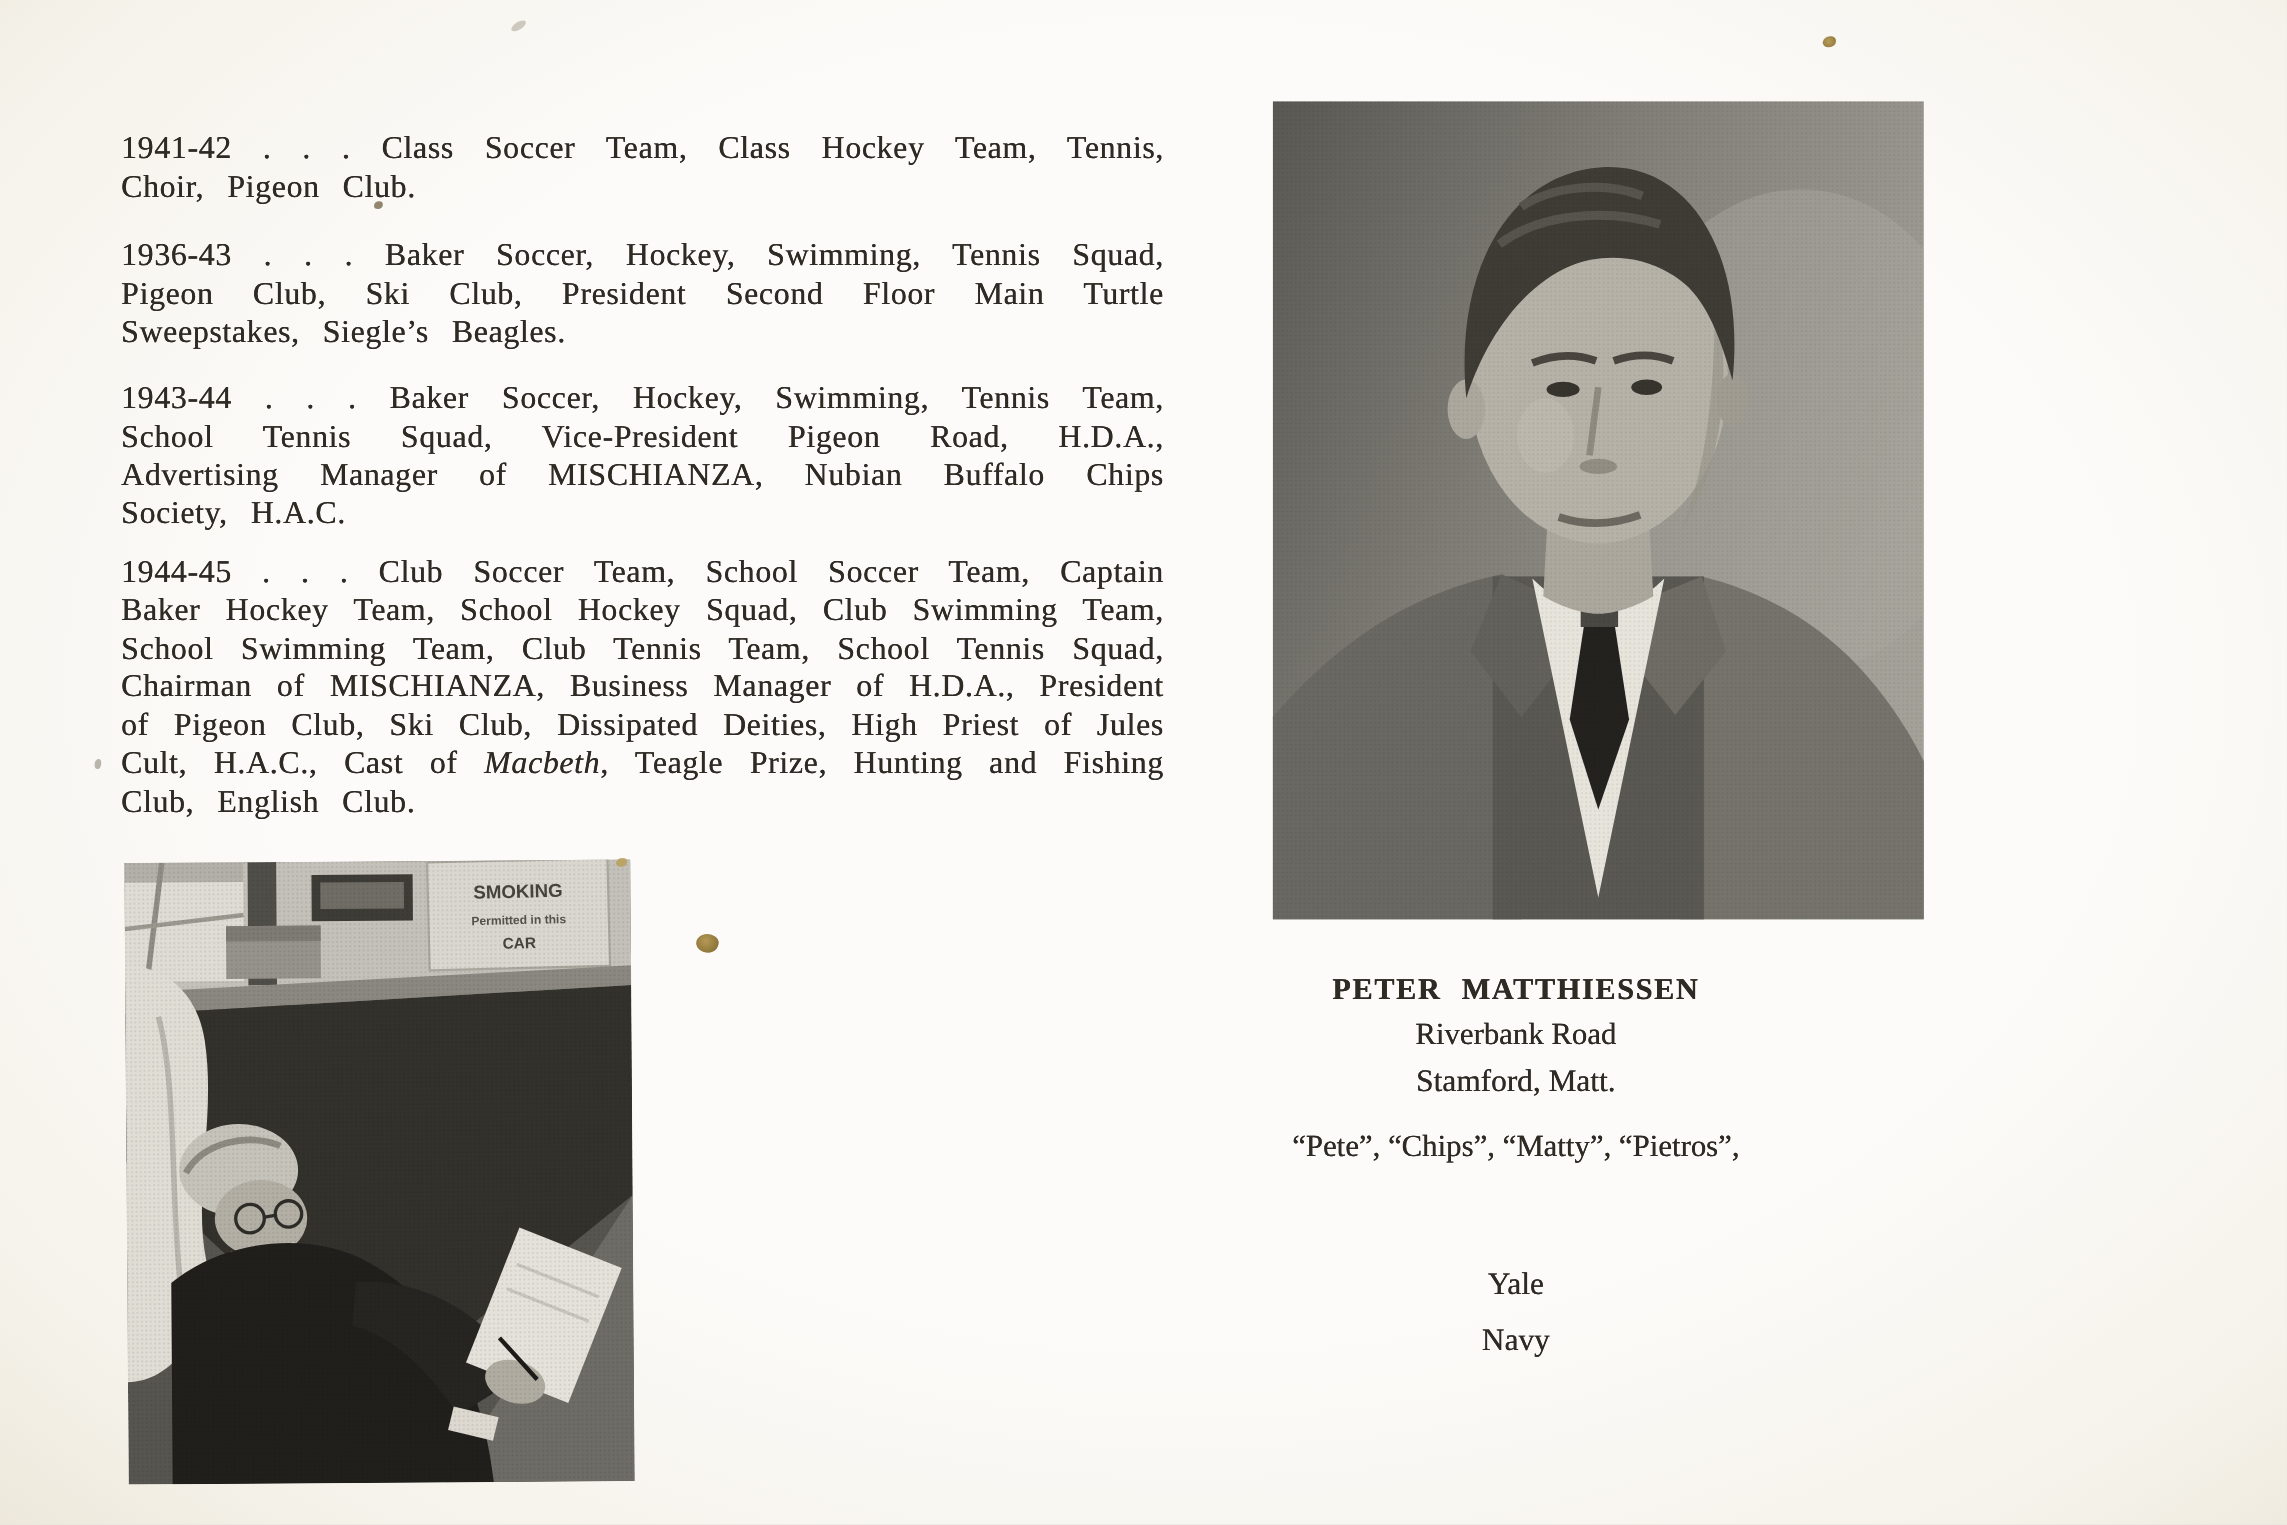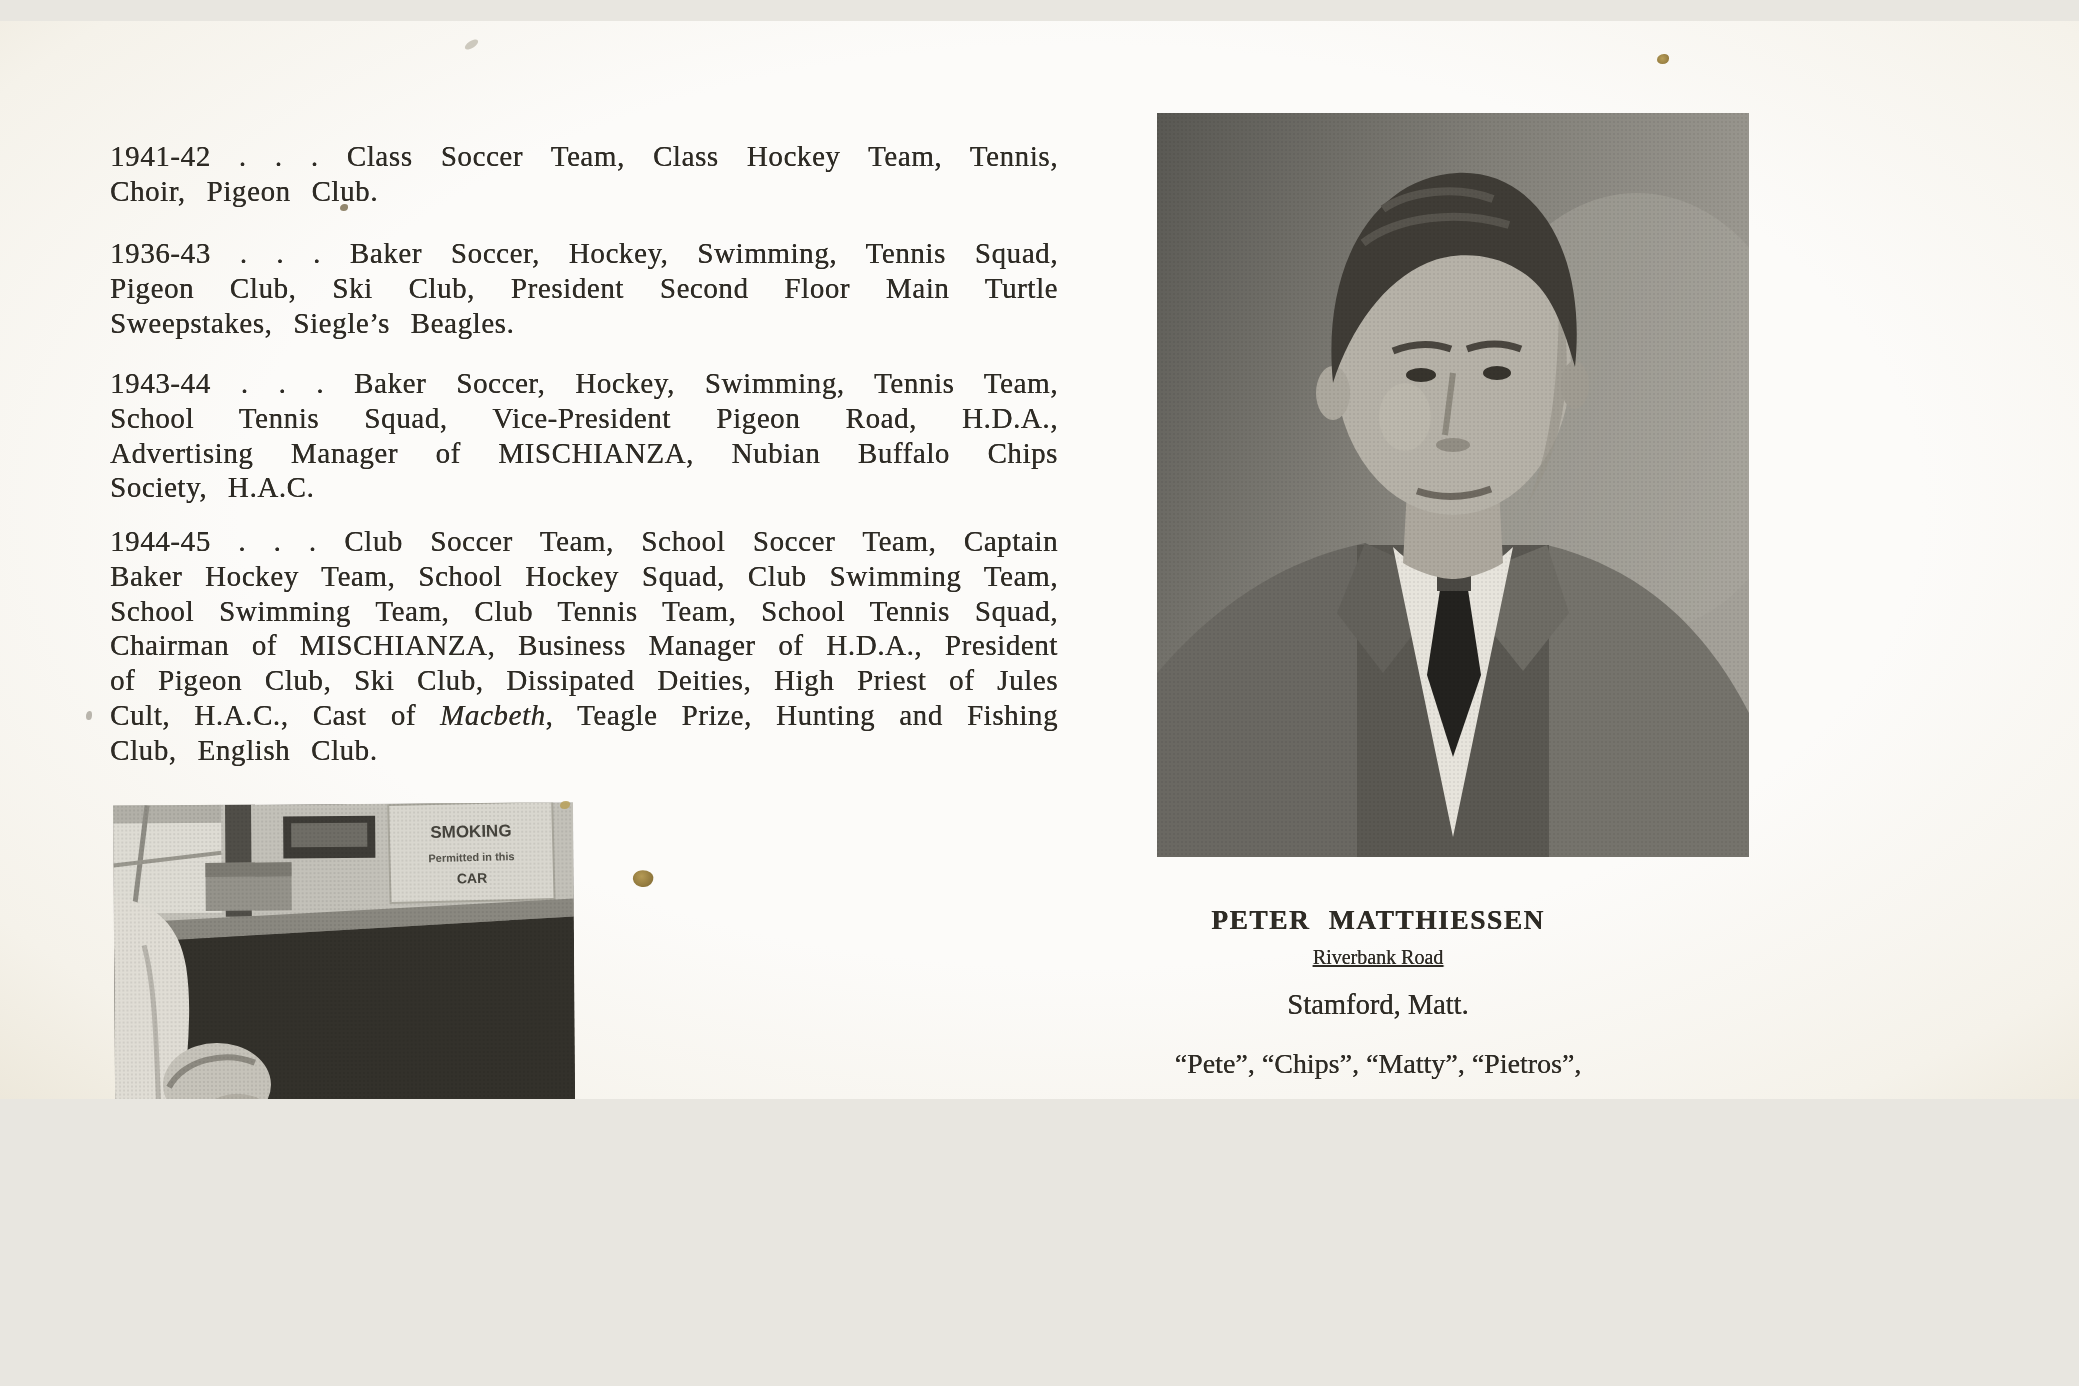--- a/index.html
+++ b/index.html
@@ -1,42 +1,41 @@
 <!DOCTYPE html>
 <html><head>
 <meta charset="utf-8">
 <style>
   html,body{margin:0;padding:0;background:#e8e6e0;}
   .page{
-    position:relative;width:2079px;height:1078px;overflow:hidden;
+    position:relative;width:2079px;height:1386px;overflow:hidden;
     background:radial-gradient(ellipse at 52% 45%, #fcfbf9 55%, #f5f2ea 86%, #ede8db 100%);
     font-family:"Liberation Serif","DejaVu Serif",serif;
     color:#2e2b25;
-    margin-top:21px;
   }
   
   .para{
     position:absolute;left:110px;width:948px;margin:0;
     font-size:29px;line-height:34.8px;
     text-align:justify;word-spacing:0.45em;letter-spacing:0.02em;
     text-shadow:0.25px 0 0 currentColor;
   }
   .para .yrs{white-space:nowrap;}
   .para .it{font-style:italic;}
   #para-1{top:118px;}
   #para-2{top:215px;}
   #para-3{top:345px;}
   #para-4{top:503px;}
   
   .photo{position:absolute;display:block;margin:0;padding:0;line-height:0;}
   #candid-photo{left:115px;top:783px;width:460px;height:565px;transform:rotate(-0.4deg);}
   #portrait-photo{left:1157px;top:92px;width:592px;height:744px;}
   .photo svg{width:100%;height:100%;display:block;}
   #profile-name{top:883px;font-size:27.5px;letter-spacing:1.5px;word-spacing:10px;text-shadow:0.3px 0 0 currentColor;font-weight:bold;}
-  #address-line1{top:925px;font-size:20px;text-decoration:underline;}
+  #address-line1{top:925px;font-size:28px;}
   #address-line2{top:968px;font-size:28.5px;}
   #nicknames{top:1026px;font-size:28px;line-height:34.5px;}
   #college{top:1152px;font-size:28.5px;}
   #service{top:1203px;font-size:28.5px;}
   .profile-line{position:absolute;left:1028px;width:700px;text-align:center;text-shadow:0.2px 0 0 currentColor;}
   
   .speck{position:absolute;border-radius:60% 40% 55% 45%;}
   .speck-1{left:633px;top:849px;width:20px;height:17px;background:radial-gradient(circle at 40% 40%,#b59a55,#7d6630);transform:rotate(18deg);}
   .speck-2{left:560px;top:780px;width:10px;height:8px;background:#b8a059;opacity:.85;}
   .speck-3{left:1657px;top:33px;width:12px;height:10px;background:radial-gradient(circle at 45% 45%,#b79d58,#8a7138);}

